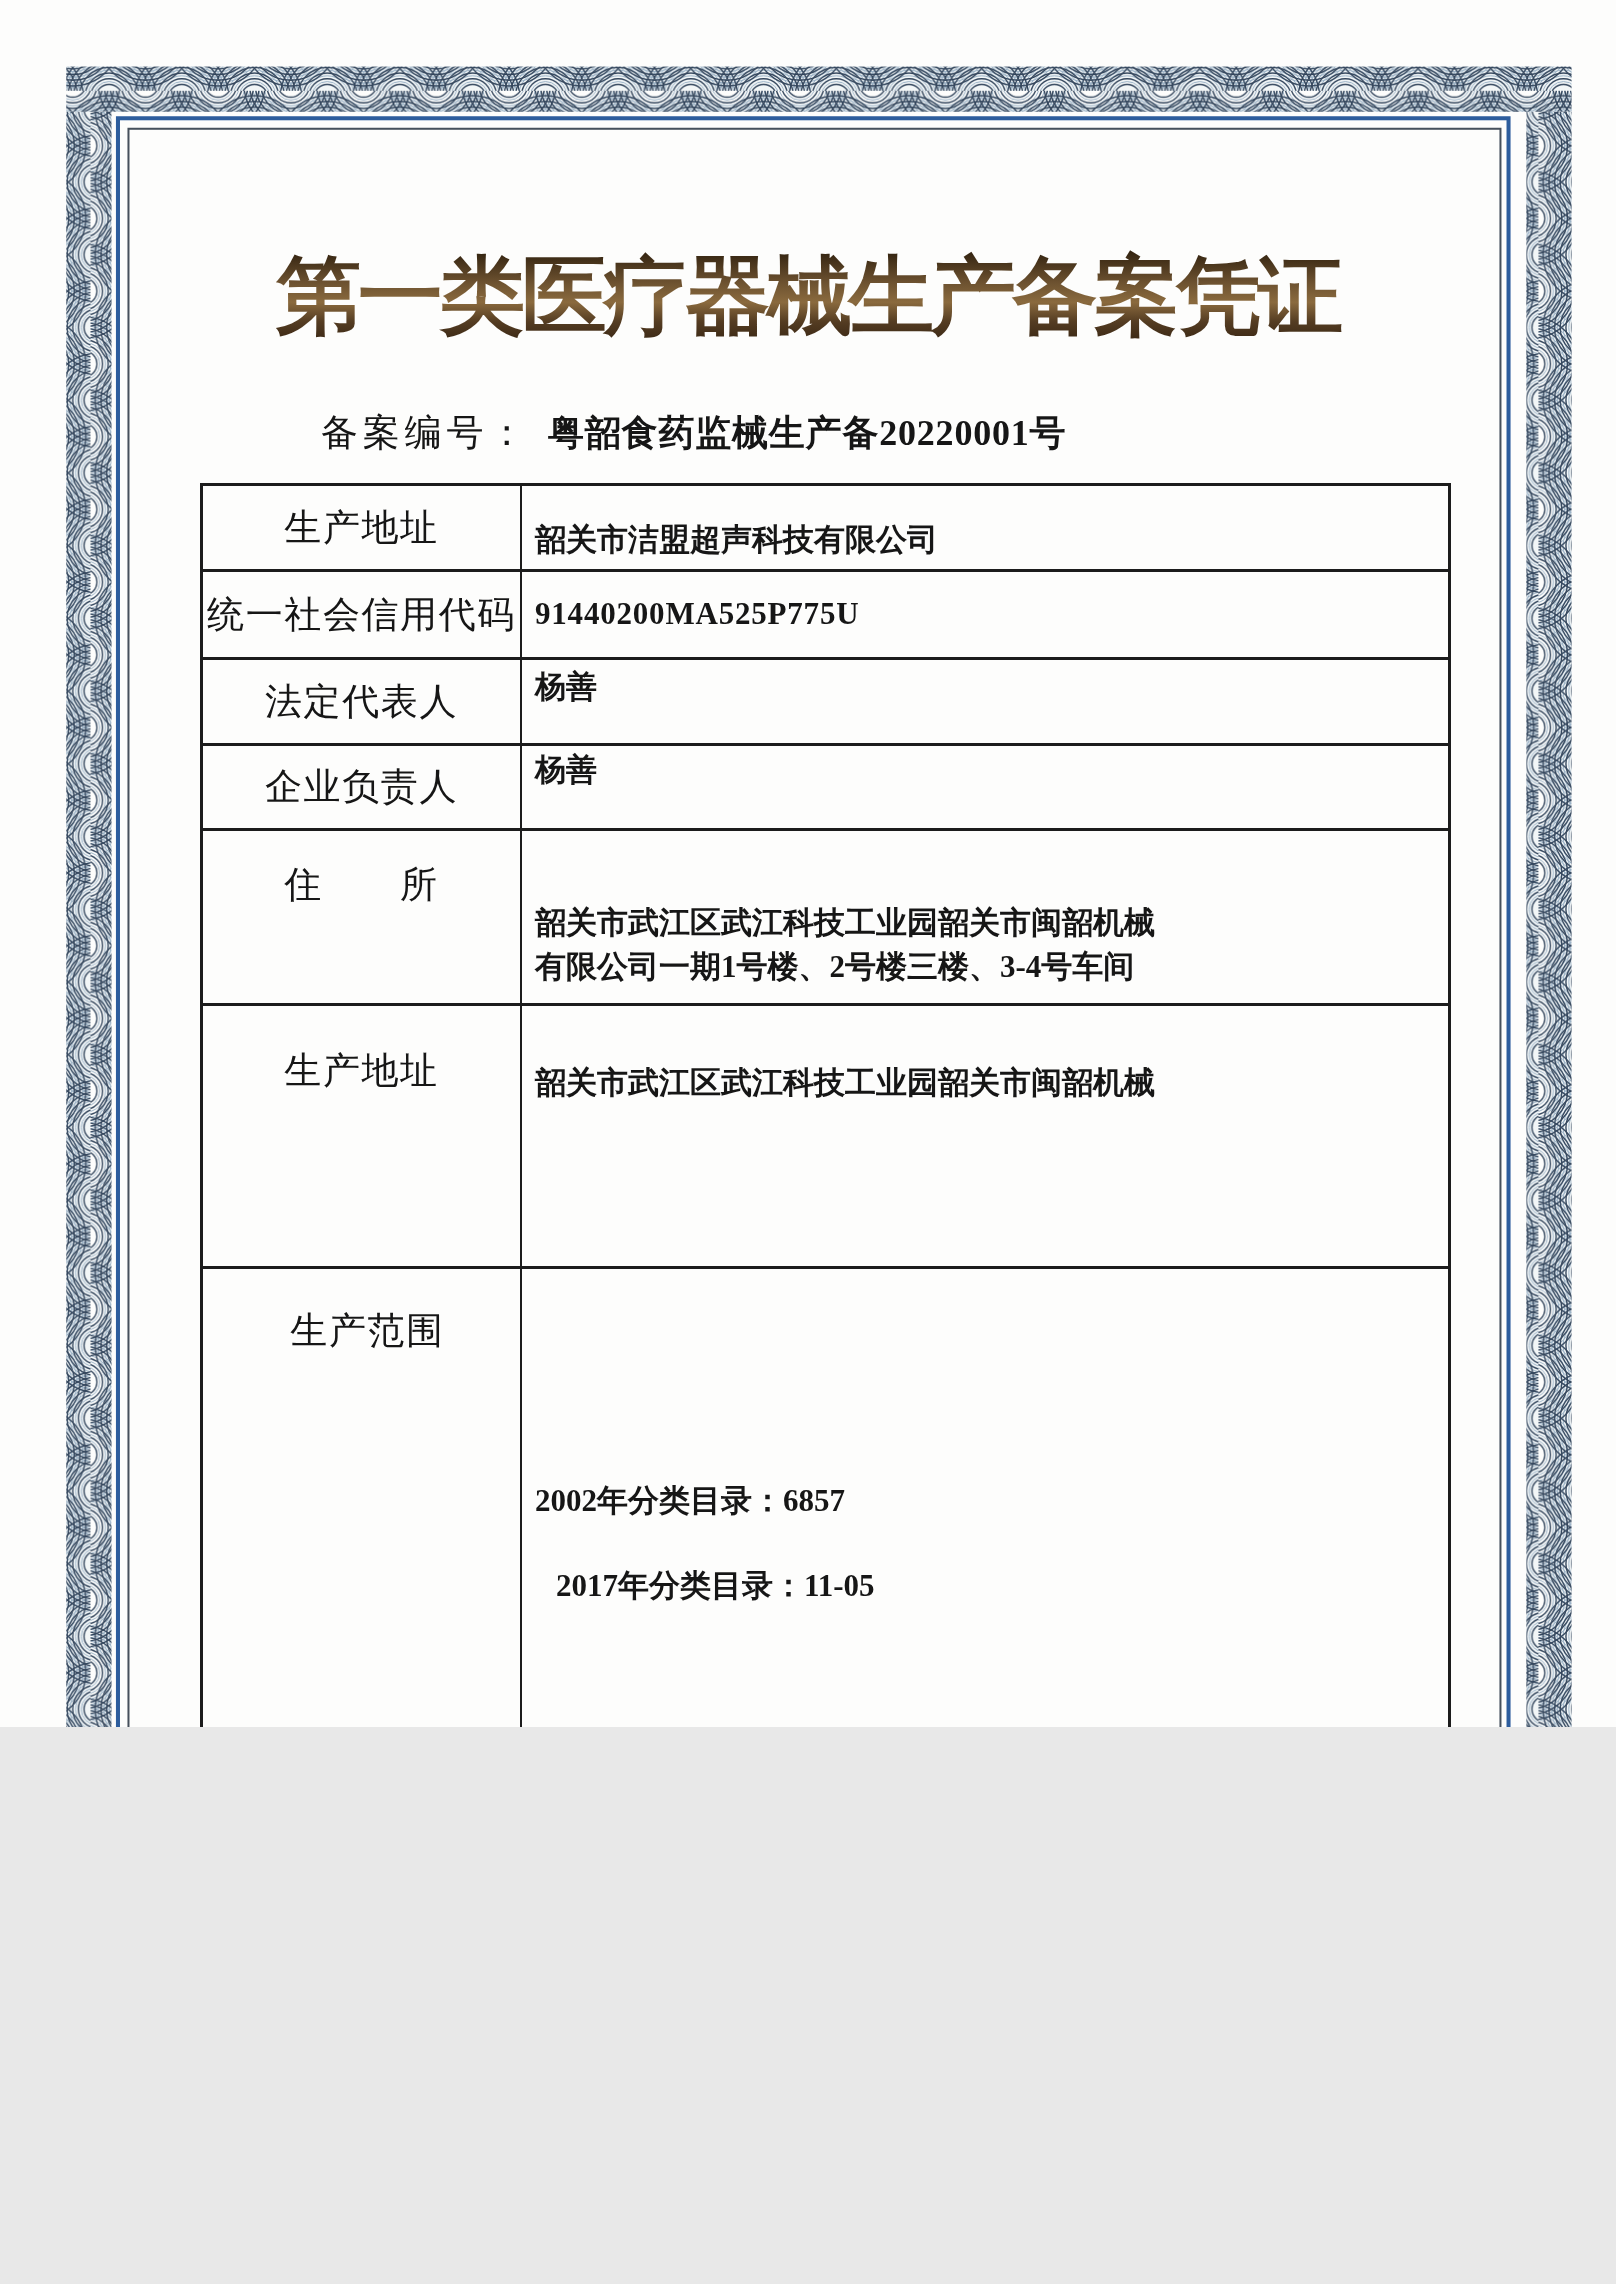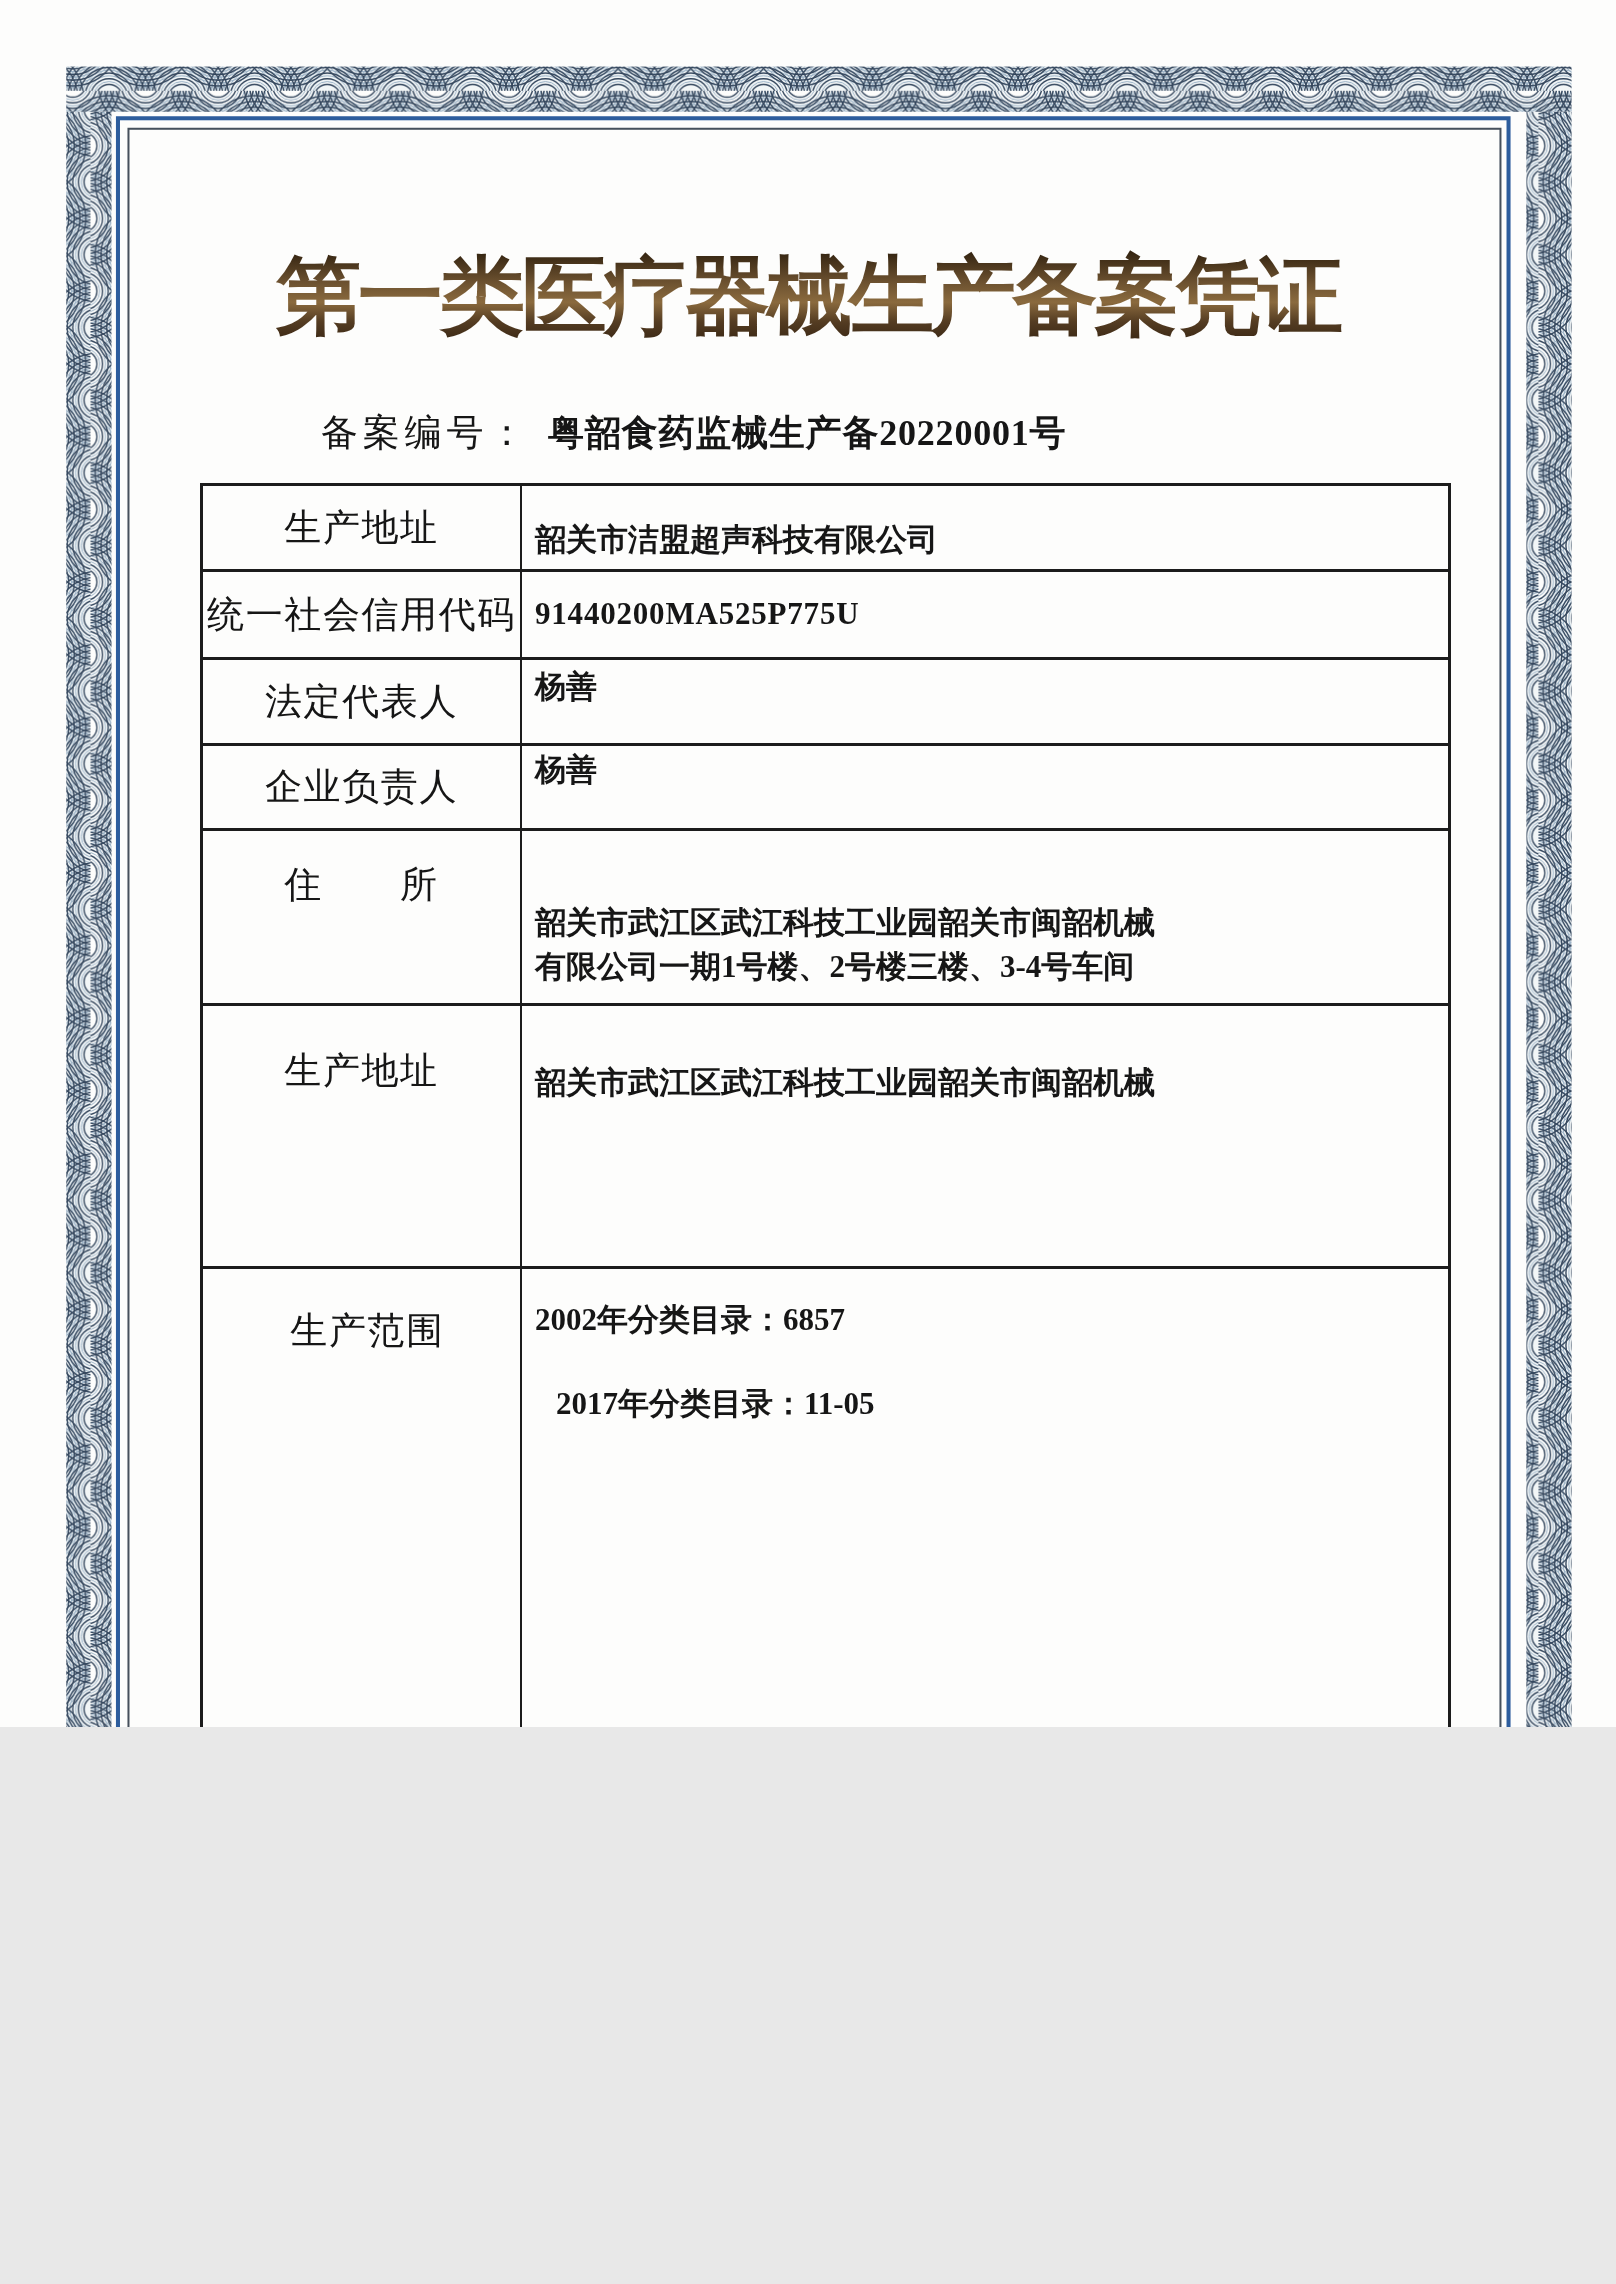--- a/index.html
+++ b/index.html
@@ -50,21 +50,21 @@
   .lc.r1,.lc.r2,.lc.r3,.lc.r4{align-items:center;}
   .lc.r5{align-items:flex-start;padding-top:29px;}
   .lc.r6{align-items:flex-start;padding-top:40px;text-align:right;}
   .lc.r7{align-items:flex-start;padding-top:37px;padding-left:12px;}
   .vc.r1{justify-content:flex-end;padding-bottom:6.5px;}
   .vc.r2{justify-content:center;letter-spacing:0.8px;}
   .vc.r3{justify-content:flex-start;padding-top:4.8px;}
   .vc.r4{justify-content:flex-start;padding-top:1.6px;}
   .vc.r5{justify-content:flex-start;padding-top:70px;}
   .vc.r6{justify-content:flex-start;padding-top:55px;}
-  .vc.r7{justify-content:flex-start;padding-top:29px;gap:40px;}
+  .vc.r7{justify-content:center;padding-top:20px;gap:40px;}
   .vc .ind{padding-left:21px;}
 
   .dept-line{position:absolute;left:740px;top:1999px;font-size:45px;letter-spacing:1.6px;white-space:nowrap;margin-top:12px;}
   .date-line{position:absolute;left:740px;top:2061px;white-space:nowrap;}
   .date-label{font-size:44px;letter-spacing:1.6px;}
   .date-value{font-size:30px;margin-left:-21px;letter-spacing:1.6px;}
 
   .seal{position:absolute;left:1127px;top:1774px;width:404px;height:404px;}
   .seal-stroke{fill:none;stroke:var(--seal-red);stroke-width:9;}
   .seal-fill{fill:var(--seal-red);}

